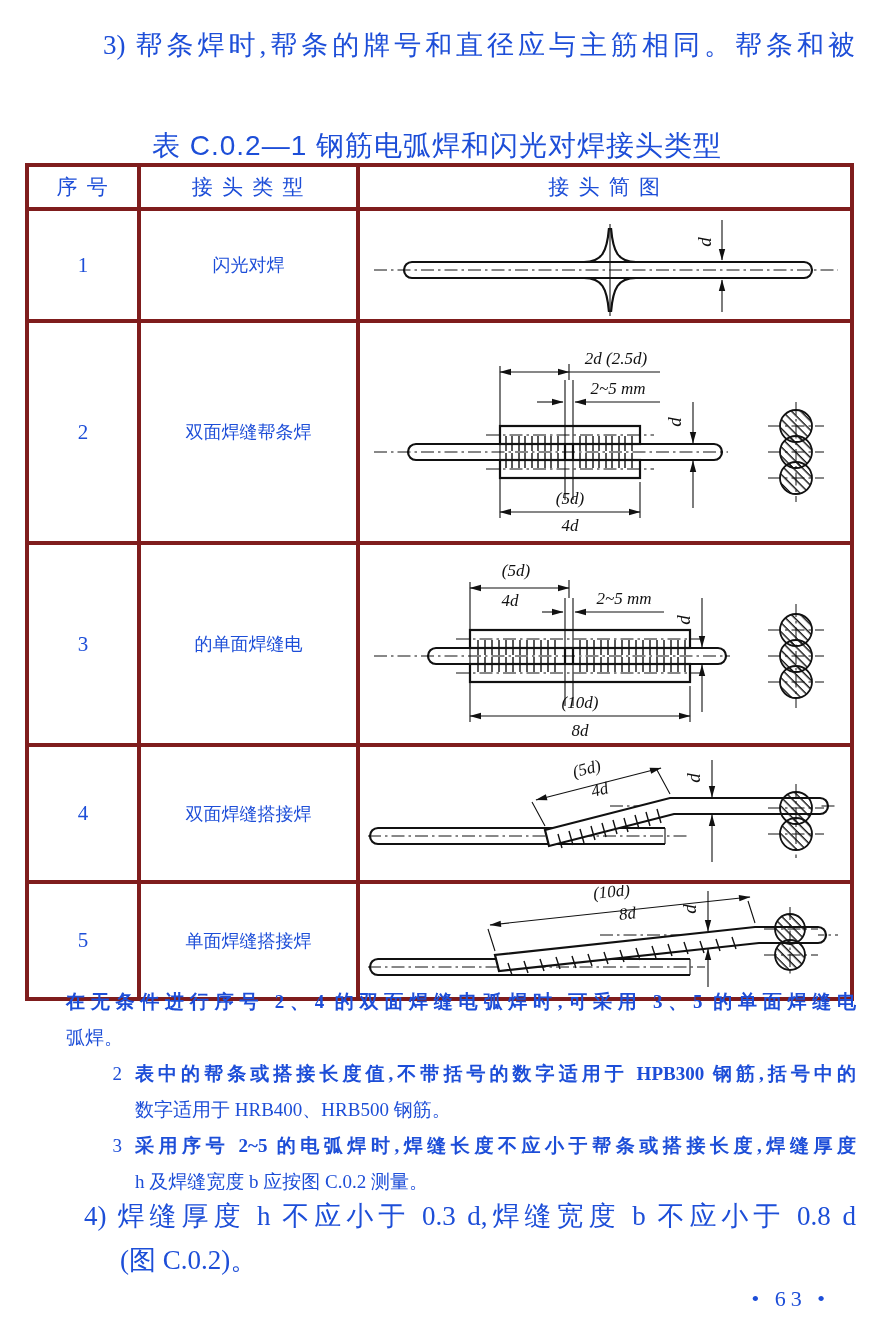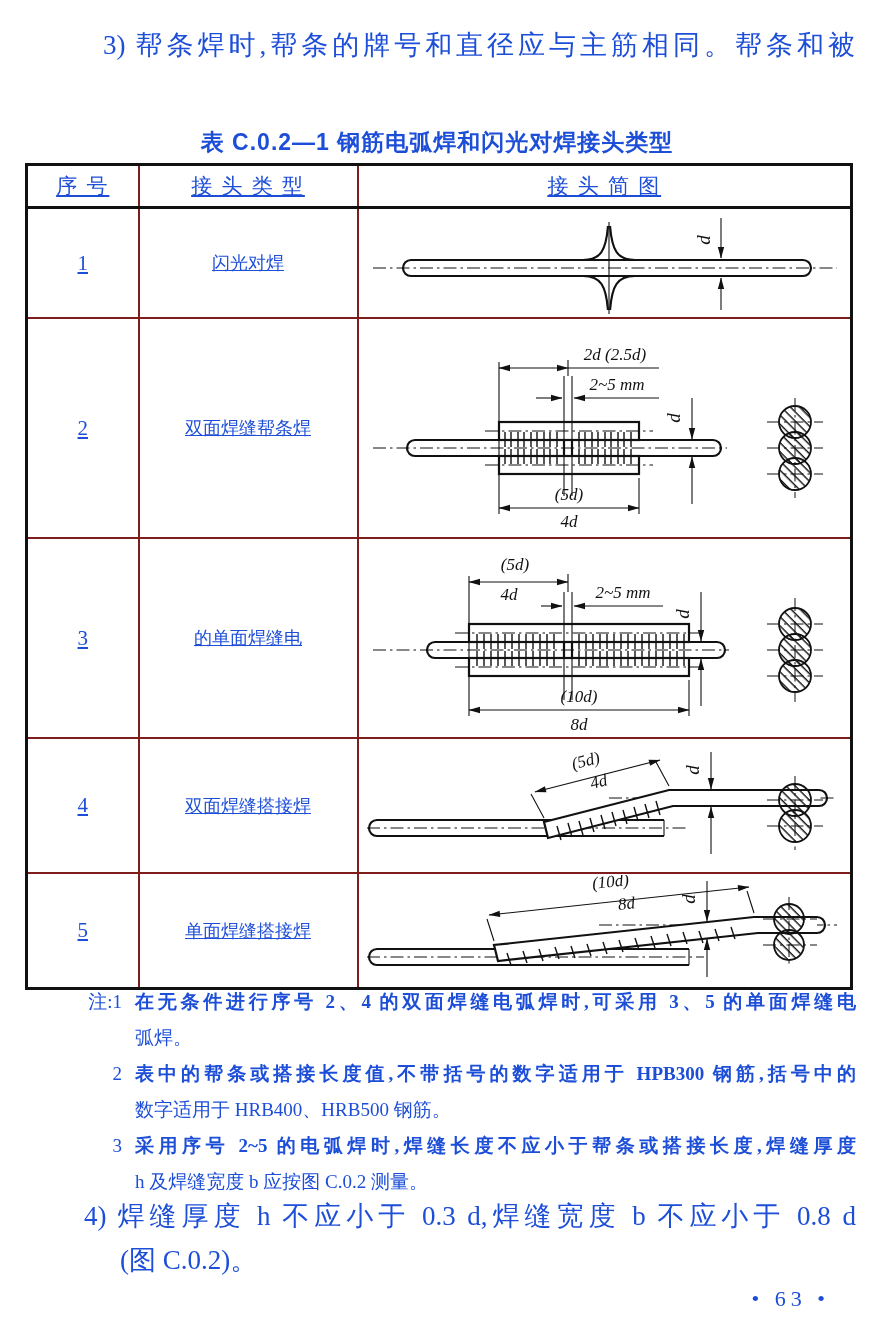--- a/index.html
+++ b/index.html
@@ -11,29 +11,29 @@
   }
   
   .intro { position:absolute; left:103px; top:24px; width:752px; font-size:27px; line-height:42px; }
   .intro .l1 { text-align:justify; text-align-last:justify; }
   .intro .l1 .num { padding-right:6px; }
   .intro .l2 { padding-left:46px; }
   
   .tbl-title {
     position:absolute; top:127px; left:0; width:874px; text-align:center;
     font-family:"Liberation Sans","DejaVu Sans",sans-serif;
-    font-weight:700; font-size:23px; letter-spacing:1px;
+    font-weight:400; font-size:28px; letter-spacing:1px;
   }
   
   table.jt {
     position:absolute; top:163px; left:25px; width:825px;
     border-collapse:collapse; table-layout:fixed;
     border:3px solid #111;
   }
-  table.jt th, table.jt td { border:2px solid #7f1d1d; padding:0;text-decoration:underline; }
+  table.jt th, table.jt td { border:4px solid #7f1d1d; padding:0; }
   table.jt th {
     height:40px; font-weight:400; font-size:21px; letter-spacing:2px;
     border-bottom:3px solid #111; text-align:center; vertical-align:middle;
   }
   col.c1 { width:112px; } col.c2 { width:219px; } col.c3 { width:494px; }
   td.no   { text-align:center; vertical-align:middle; font-size:21px; }
   td.type { text-align:center; vertical-align:middle; font-size:18px; }
   td.diag { vertical-align:middle; }
   td.diag svg { display:block; }
   tr.r1 td { height:108px; } tr.r2 td { height:218px; } tr.r3 td { height:198px; }
@@ -297,21 +297,20 @@
             <circle class="xs" cx="430" cy="70" r="15"></circle>
           </g>
         </svg>
       </td>
     </tr>
   </tbody>
     </table>
 
   <div class="notes">
     <div class="note">
-      <div class="nnum">注:1</div>
       <div class="nbody">
         <div class="full">在无条件进行序号 2、4 的双面焊缝电弧焊时,可采用 3、5 的单面焊缝电</div>
         <div>弧焊。</div>
       </div>
     </div>
     <div class="note">
       <div class="nnum">2</div>
       <div class="nbody">
         <div class="full">表中的帮条或搭接长度值,不带括号的数字适用于 HPB300 钢筋,括号中的</div>
         <div>数字适用于 HRB400、HRB500 钢筋。</div>

